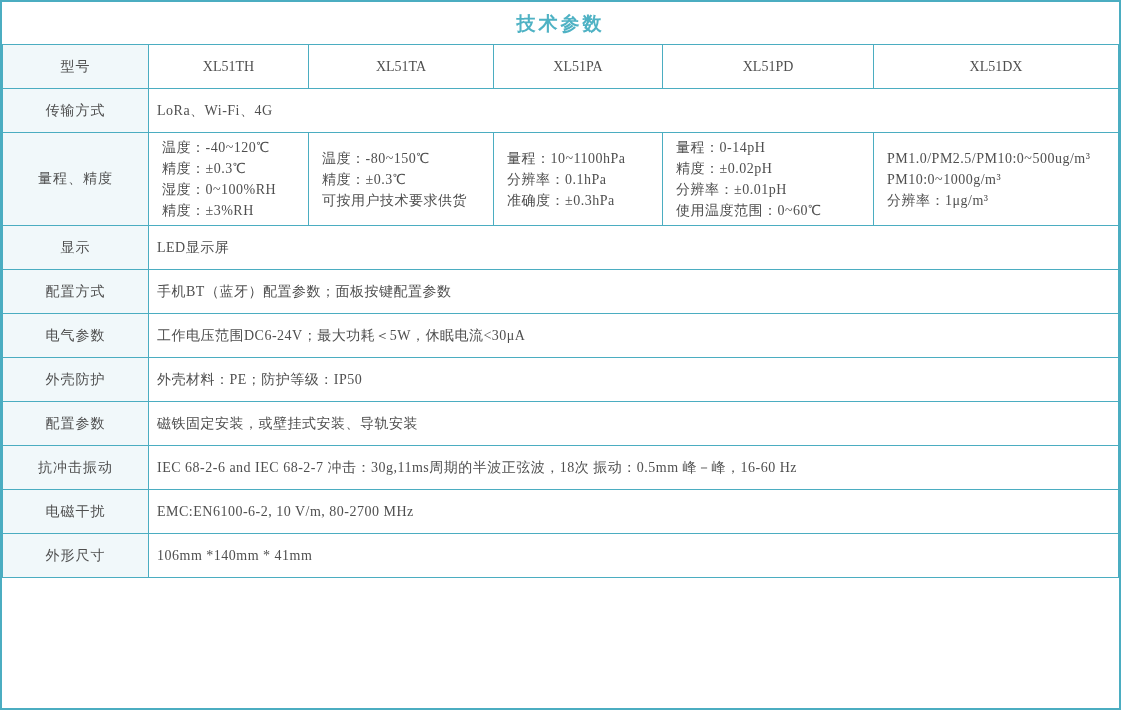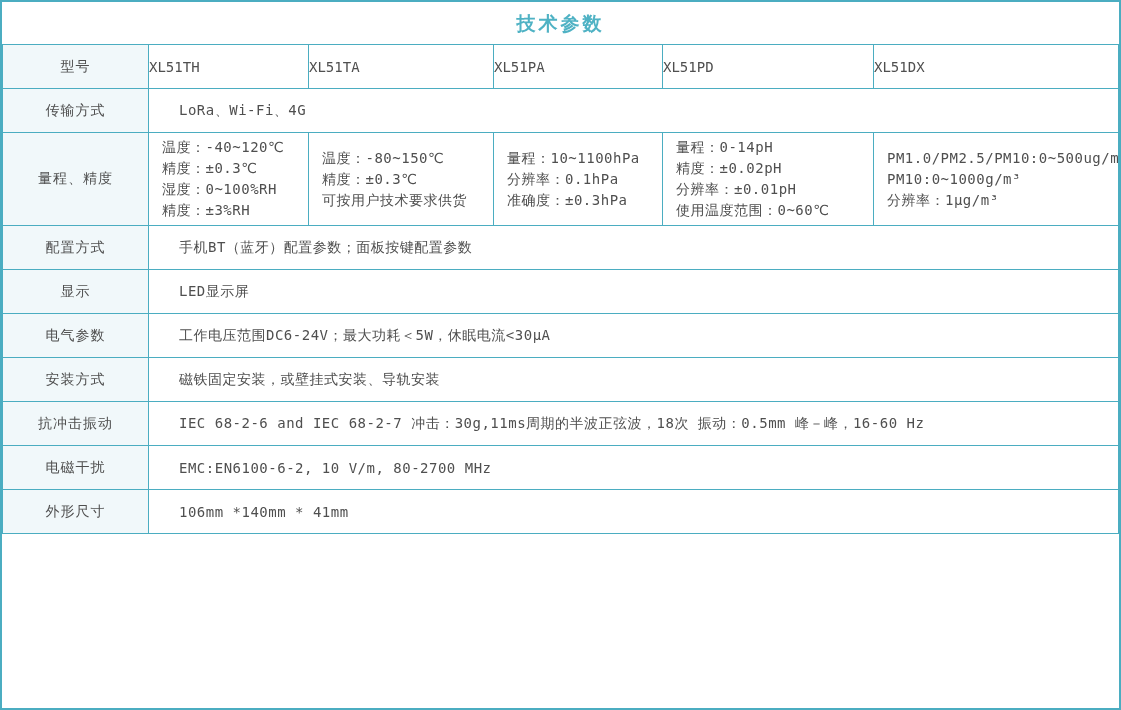--- a/index.html
+++ b/index.html
@@ -28,33 +28,34 @@
     width: 100%;
     border-collapse: collapse;
     table-layout: fixed;
     font-size: 14px;
     color: #4f4f4f;
   }
   table.spec td {
     border: 1px solid #4badc1;
     vertical-align: middle;
     overflow: hidden;
+    font-family: Liberation Serif, serif;
   }
   table.spec tr { height: 44px; }
   table.spec tr.tall { height: 92px; }
   td.row-label {
     background: #f1f8fa;
     text-align: center;
     letter-spacing: 1px;
     font-size: 14px;
   }
-  td.cell-center { }
+  td.cell-center { text-align: center; }
   td.cell-span {
     text-align: left;
-    padding-left: 30px;
+    padding-left: 8px;
     letter-spacing: 0.5px;
   }
   td.cell-pre {
     text-align: left;
     white-space: pre-line;
     line-height: 21px;
     padding: 4px 6px 4px 13px;
     letter-spacing: 0.5px;
   }
 </style>
@@ -105,38 +106,42 @@
       <td class="cell-pre">量程：0-14pH
 精度：±0.02pH
 分辨率：±0.01pH
 使用温度范围：0~60℃</td>
       <td class="cell-pre">PM1.0/PM2.5/PM10:0~500ug/m³
 PM10:0~1000g/m³
 分辨率：1μg/m³</td>
     </tr>
 
     <tr>
-      <td class="row-label">配置方式</td>
-      <td class="cell-span" colspan="5">手机BT（蓝牙）配置参数；面板按键配置参数</td>
+      <td class="row-label">显示</td>
+      <td class="cell-span" colspan="5">LED显示屏</td>
     </tr>
 
     <tr>
-      <td class="row-label">显示</td>
-      <td class="cell-span" colspan="5">LED显示屏</td>
+      <td class="row-label">配置方式</td>
+      <td class="cell-span" colspan="5">手机BT（蓝牙）配置参数；面板按键配置参数</td>
     </tr>
 
     <tr>
       <td class="row-label">电气参数</td>
       <td class="cell-span" colspan="5">工作电压范围DC6-24V；最大功耗＜5W，休眠电流&lt;30μA</td>
     </tr>
 
 
+    <tr>
+      <td class="row-label">外壳防护</td>
+      <td class="cell-span" colspan="5">外壳材料：PE；防护等级：IP50</td>
+    </tr>
 
     <tr>
-      <td class="row-label">安装方式</td>
+      <td class="row-label">配置参数</td>
       <td class="cell-span" colspan="5">磁铁固定安装，或壁挂式安装、导轨安装</td>
     </tr>
 
 
     <tr>
       <td class="row-label">抗冲击振动</td>
       <td class="cell-span" colspan="5">IEC 68-2-6 and IEC 68-2-7 冲击：30g,11ms周期的半波正弦波，18次 振动：0.5mm 峰－峰，16-60 Hz</td>
     </tr>
 
     <tr>

